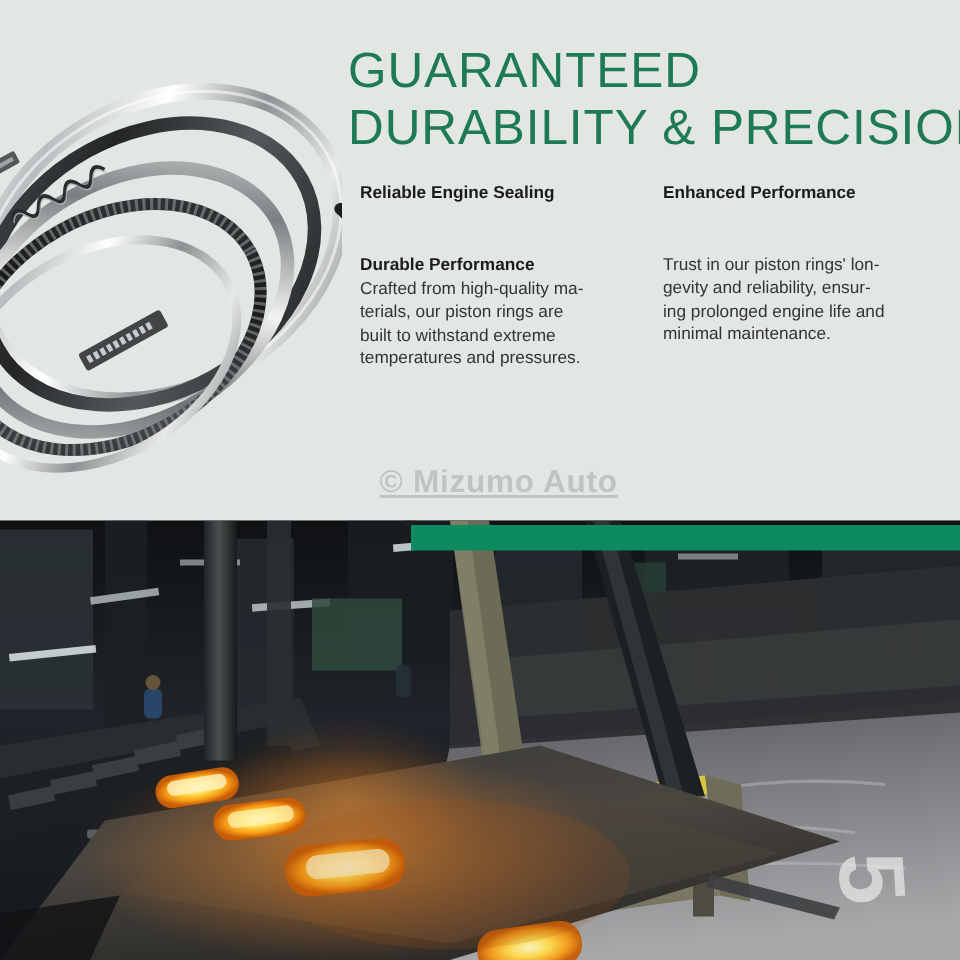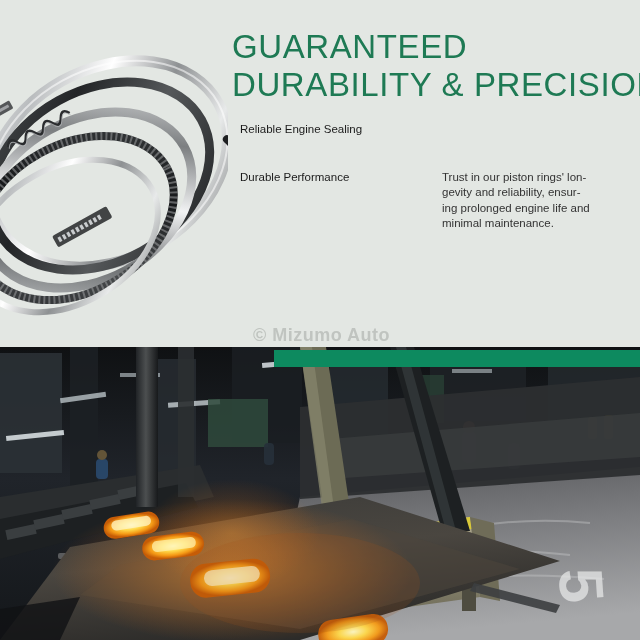--- a/index.html
+++ b/index.html
@@ -59,45 +59,46 @@
     position: absolute;
     left: 240px;
     top: 122px;
     width: 390px;
     display: grid;
     grid-template-columns: 202px 188px;
     grid-row-gap: 32px;
   }
   .feature-title {
     font-size: 11.5px;
-    font-weight: normal;
+    font-weight: bold;
     color: #1b1b1b;
     margin: 0 0 1px 0;
     line-height: 15px;
   }
   .feature-body {
     font-size: 11.5px;
     color: #333333;
     line-height: 15.4px;
     margin: 0;
     padding-right: 10px;
     white-space: pre-line;
   }
 
   
   #watermark {
     position: absolute;
     left: 253px;
-    top: 325px;
-    font-size: 18px;
+    top: 310px;
+    font-size: 21px;
     font-weight: bold;
     color: rgba(140,146,140,0.40);
     letter-spacing: 0.5px;
     white-space: nowrap;
     pointer-events: none;
+    text-decoration: underline;
   }
 
   
   #green-bar {
     position: absolute;
     left: 274px;
     top: 350px;
     width: 366px;
     height: 17px;
     background: #0d8a5f;
@@ -225,24 +226,29 @@
       <div class="headline-line">DURABILITY &amp; PRECISION</div>
     </div>
 
     <div id="features">
 
       <div class="feature-block">
         <p class="feature-title">Reliable Engine Sealing</p>
       </div>
 
       <div class="feature-block">
+        <p class="feature-title">Enhanced Performance</p>
       </div>
 
       <div class="feature-block">
         <p class="feature-title">Durable Performance</p>
+        <p class="feature-body">Crafted from high-quality ma-
+terials, our piston rings are
+built to withstand extreme
+temperatures and pressures.</p>
       </div>
 
       <div class="feature-block">
         <p class="feature-body">Trust in our piston rings' lon-
 gevity and reliability, ensur-
 ing prolonged engine life and
 minimal maintenance.</p>
       </div>
 
     </div>

